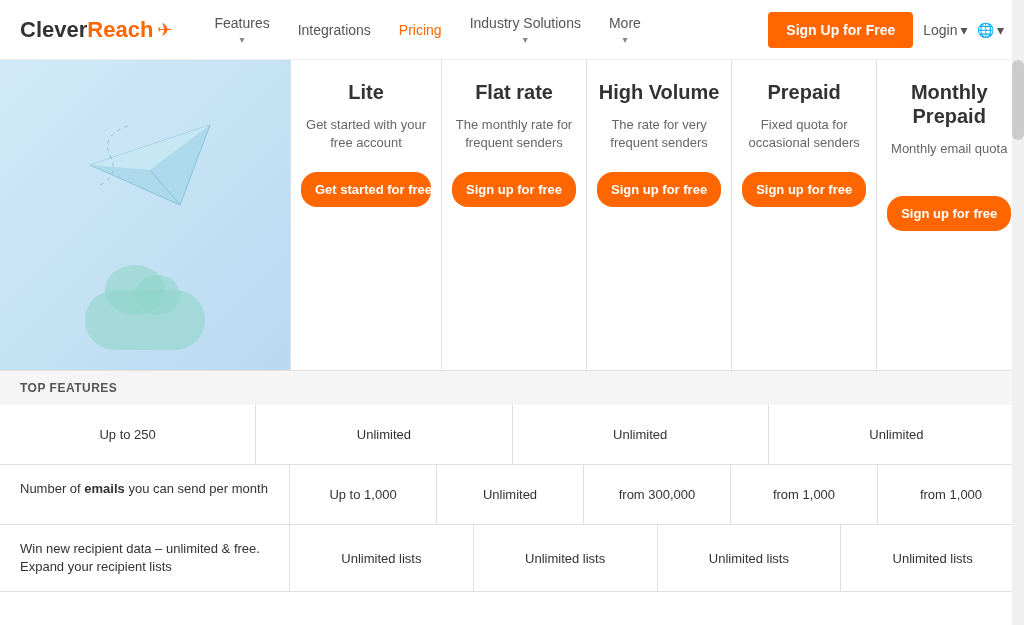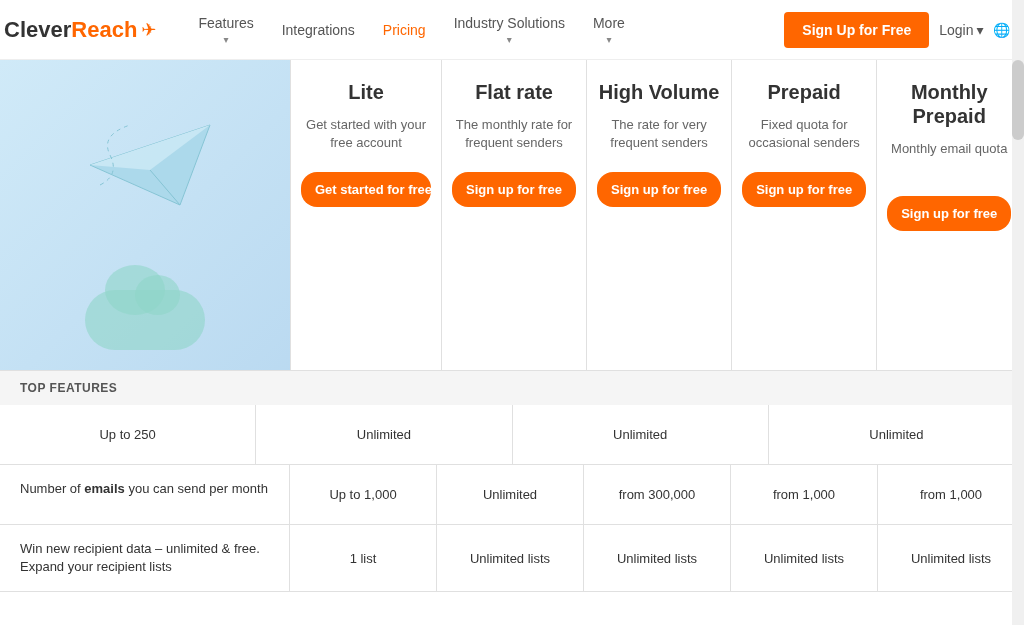--- a/index.html
+++ b/index.html
@@ -3,21 +3,21 @@
   <meta charset="utf-8">
   <style>
     * { box-sizing: border-box; margin: 0; padding: 0; }
     body { font-family: Arial, sans-serif; font-size: 14px; color: #333; background: #fff; overflow-x: hidden; }
 
     
     .navbar {
       display: flex;
       align-items: center;
       height: 60px;
-      padding: 0 4px;
+      padding: 0 20px;
       background: #fff;
       border-bottom: 1px solid #eee;
       position: relative;
       z-index: 10;
     }
     .navbar-logo {
       display: flex;
       align-items: center;
       margin-right: 30px;
     }
@@ -340,21 +340,20 @@
       <div class="feature-value-cell">Unlimited</div>
       <div class="feature-value-cell">from 300,000</div>
       <div class="feature-value-cell">from 1,000</div>
       <div class="feature-value-cell">from 1,000</div>
     </div>
 
     <div class="feature-row">
       <div class="feature-label-cell">
         Win new recipient data – unlimited &amp; free. Expand your recipient lists
       </div>
-      <div class="feature-value-cell">1 list</div>
       <div class="feature-value-cell">Unlimited lists</div>
       <div class="feature-value-cell">Unlimited lists</div>
       <div class="feature-value-cell">Unlimited lists</div>
       <div class="feature-value-cell">Unlimited lists</div>
     </div>
   </div>
 
 </div>
 
 <div style="position:fixed;right:0;top:0;width:12px;height:100%;background:#f0f0f0;z-index:100">

